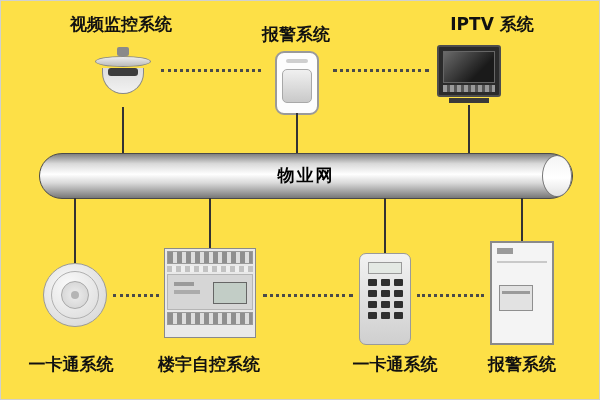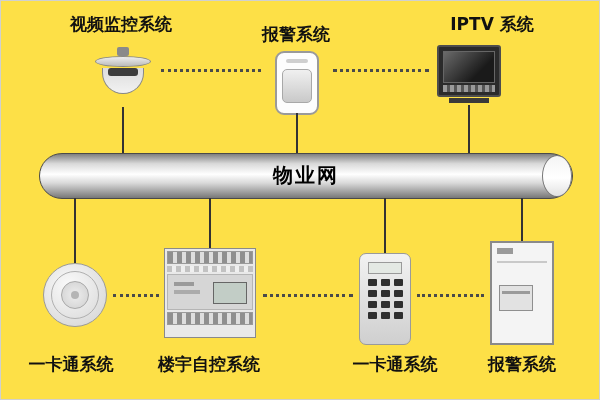--- a/index.html
+++ b/index.html
@@ -21,21 +21,21 @@
     border:1px solid #4a4a4a; border-radius:24px; box-sizing:border-box;
     background:linear-gradient(to bottom,#7f7f7f 0%,#d9d9d9 22%,#ffffff 46%,#d9d9d9 66%,#787878 100%);
   }
   .pipe-cap {
     position:absolute; right:0px; top:1px; width:30px; height:42px;
     border-radius:50%; border:1px solid #777; box-sizing:border-box;
     background:linear-gradient(to bottom,#f4f4f4,#ffffff 55%,#e2e2e2);
   }
   .pipe-label {
     position:absolute; left:50%; top:50%; transform:translate(-50%,-52%);
-    font-size:20px; font-weight:bold; color:#000; letter-spacing:2px;
+    font-size:17px; font-weight:bold; color:#000; letter-spacing:2px;
   }
 
   
   .camera { position:absolute; left:94px; top:46px; width:56px; }
   .cam-knob { width:12px; height:9px; margin:0 auto; background:#8a8a8a; border-radius:2px; }
   .cam-plate { width:56px; height:11px; background:linear-gradient(#eee,#bbb); border:1px solid #888; border-radius:50%; box-sizing:border-box; }
   .cam-dome { width:42px; height:26px; margin:-2px auto 0; background:linear-gradient(#dcdcdc,#f2f2f2);
     border:1px solid #888; border-top:none; border-radius:0 0 21px 21px; box-sizing:border-box; }
   .cam-band { margin:3px 5px 0; height:8px; background:#3d3d3d; border-radius:3px; }
 

